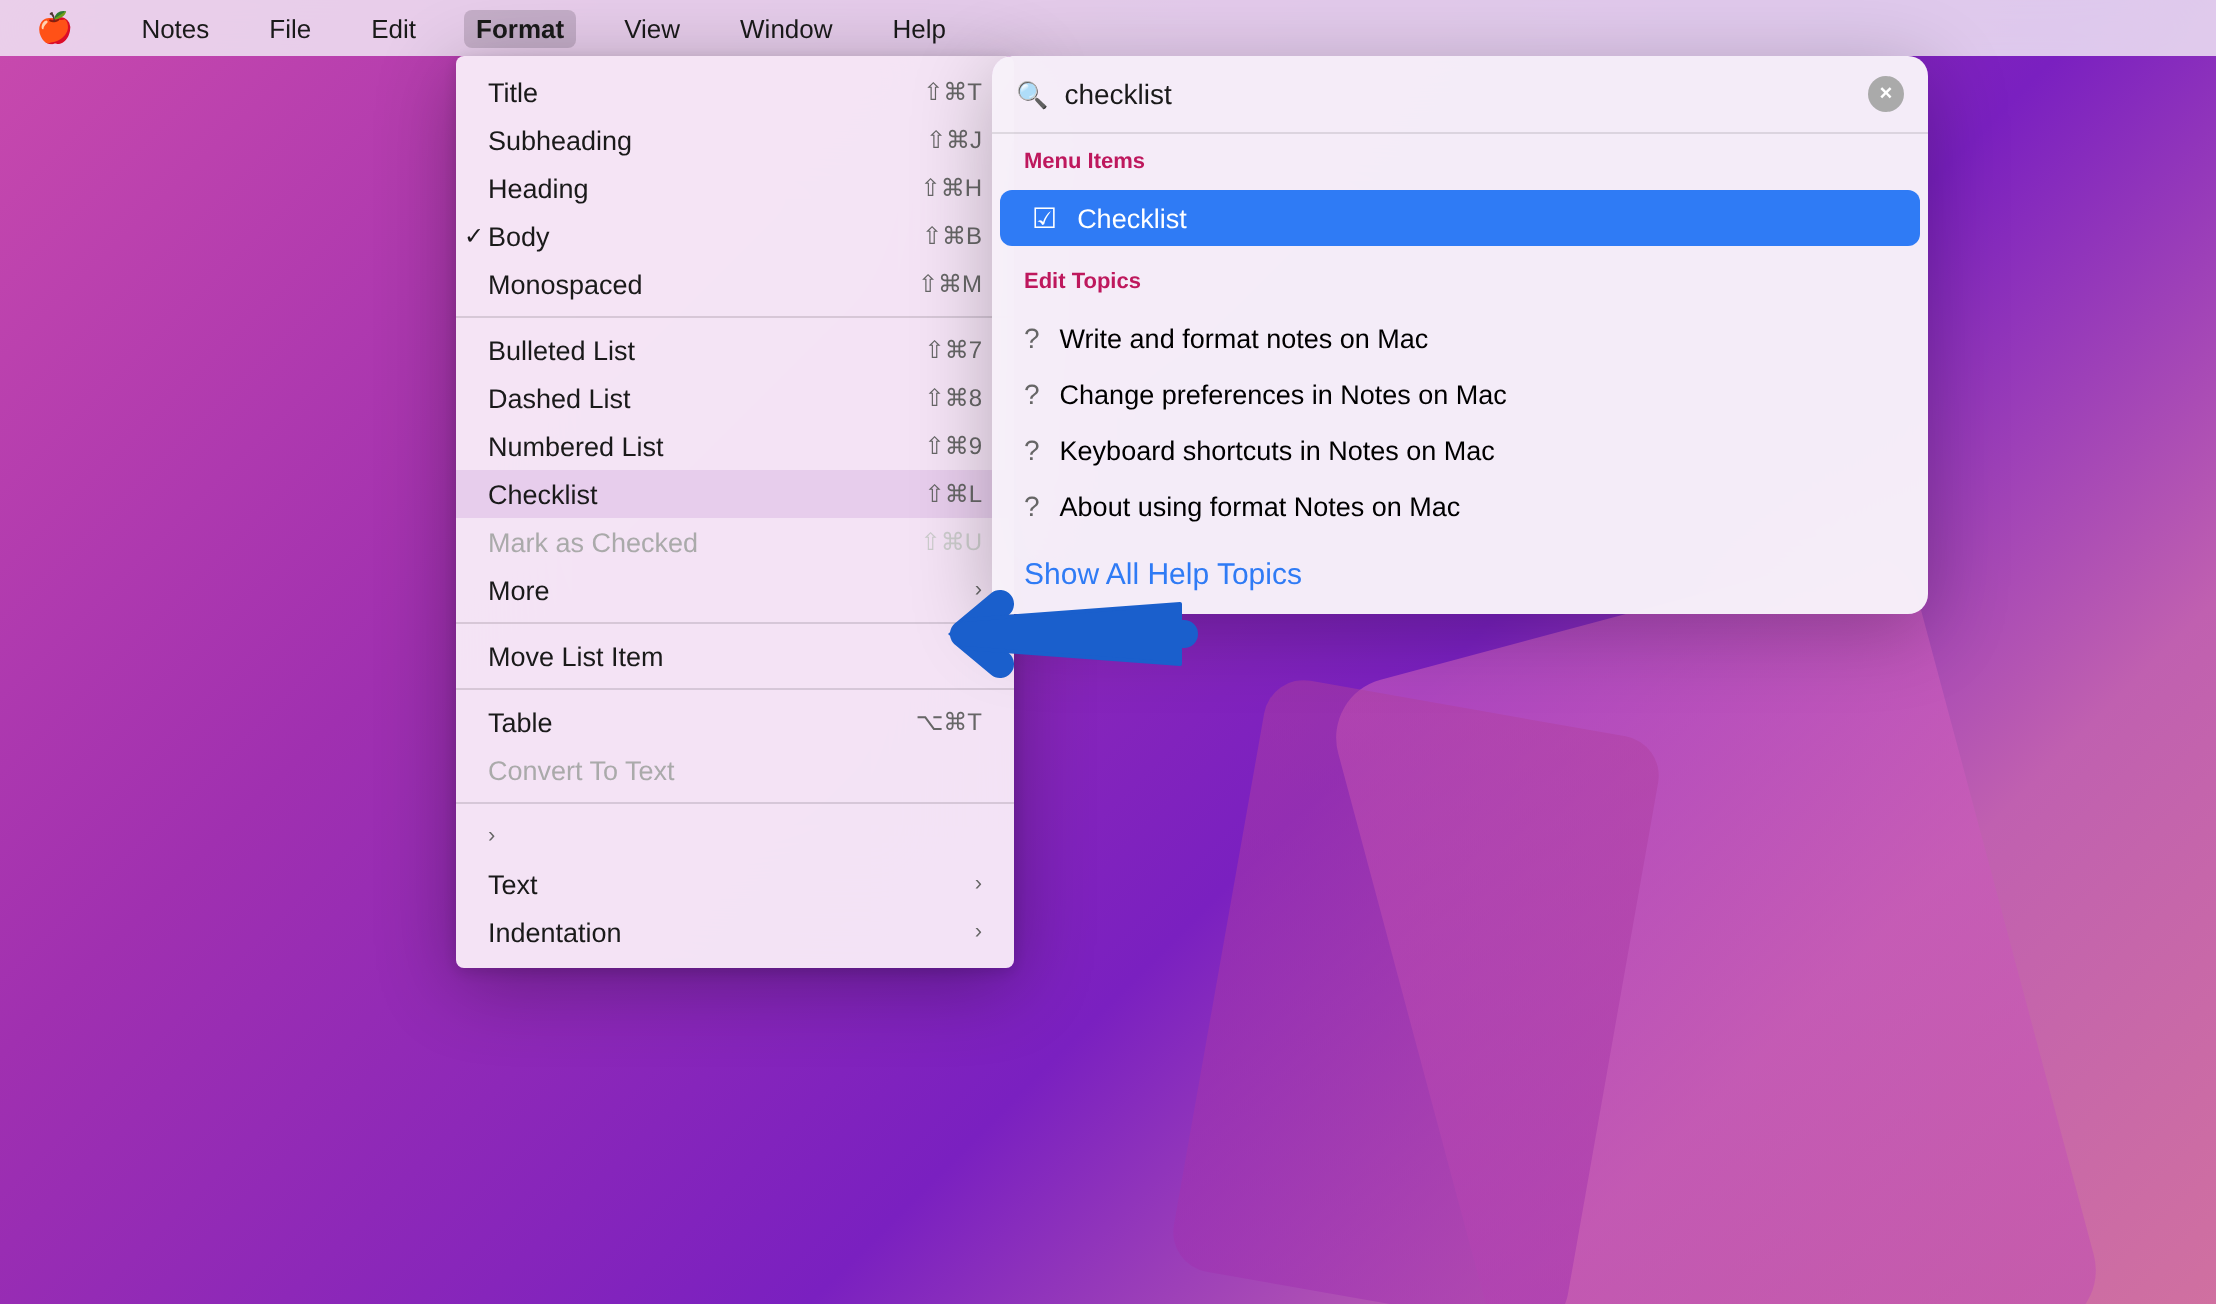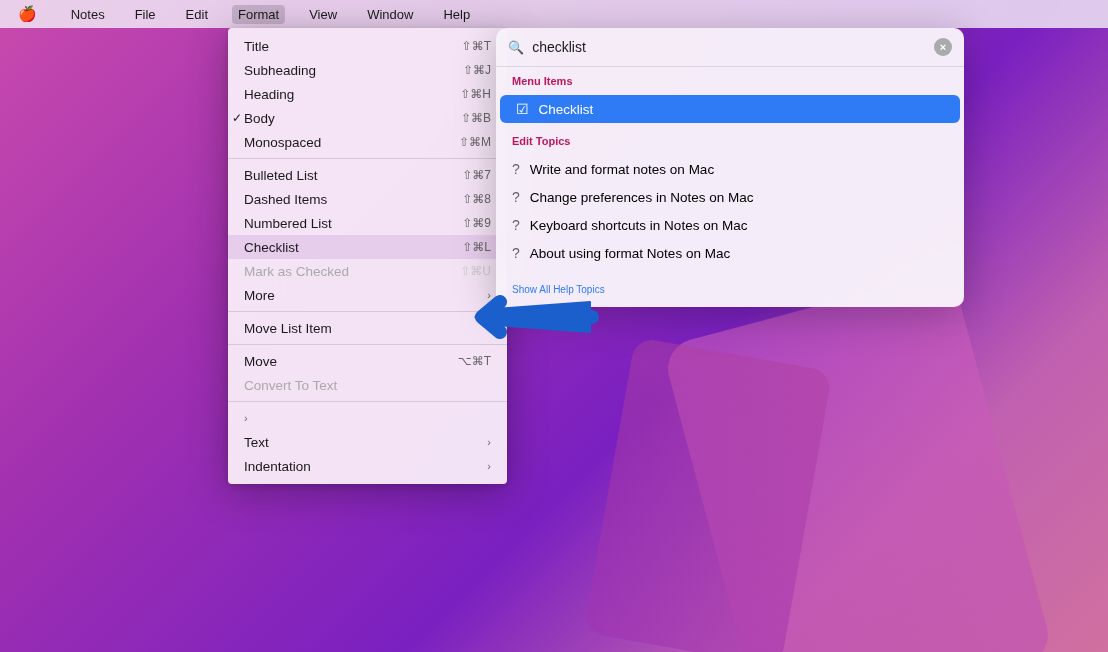--- a/index.html
+++ b/index.html
@@ -31,20 +31,21 @@
 
     .menubar-item {
       color: #1a1a1a;
       cursor: default;
       padding: 2px 6px;
       border-radius: 4px;
     }
 
     .menubar-item.active {
       background: rgba(0,0,0,0.15);
+      font-weight: bold;
     }
 
     .apple-logo {
       font-size: 15px;
       margin-right: 4px;
     }
 
     
     .format-menu {
       position: absolute;
@@ -197,21 +198,21 @@
 
     .help-section-results {
       padding: 4px 0;
     }
 
     .help-show-all {
       padding: 8px 16px 10px 16px;
     }
 
     .help-show-all-btn {
-      font-size: 10px;
+      font-size: 15px;
       color: #2f7bf5;
       cursor: pointer;
     }
 
     
     .blue-arrow {
       position: absolute;
       top: 294px;
       left: 472px;
       z-index: 300;
@@ -305,21 +306,21 @@
   <div class="menu-divider"></div>
 
   <div class="menu-item">
     <span class="label">Bulleted List</span>
     <span class="shortcut">
         <span>⇧⌘7</span>
       </span>
   </div>
 
   <div class="menu-item">
-    <span class="label">Dashed Items</span>
+    <span class="label">Dashed List</span>
     <span class="shortcut">
         <span>⇧⌘8</span>
       </span>
   </div>
 
   <div class="menu-item">
     <span class="label">Numbered List</span>
     <span class="shortcut">
         <span>⇧⌘9</span>
       </span>
@@ -347,21 +348,21 @@
   <div class="menu-divider"></div>
 
   <div class="menu-item">
     <span class="label">Move List Item</span>
     <span class="arrow">›</span>
   </div>
 
   <div class="menu-divider"></div>
 
   <div class="menu-item">
-    <span class="label">Move</span>
+    <span class="label">Table</span>
     <span class="shortcut">
         <span>⌥⌘T</span>
       </span>
   </div>
 
   <div class="menu-item disabled">
     <span class="label">Convert To Text</span>
   </div>
 
   <div class="menu-divider"></div>

